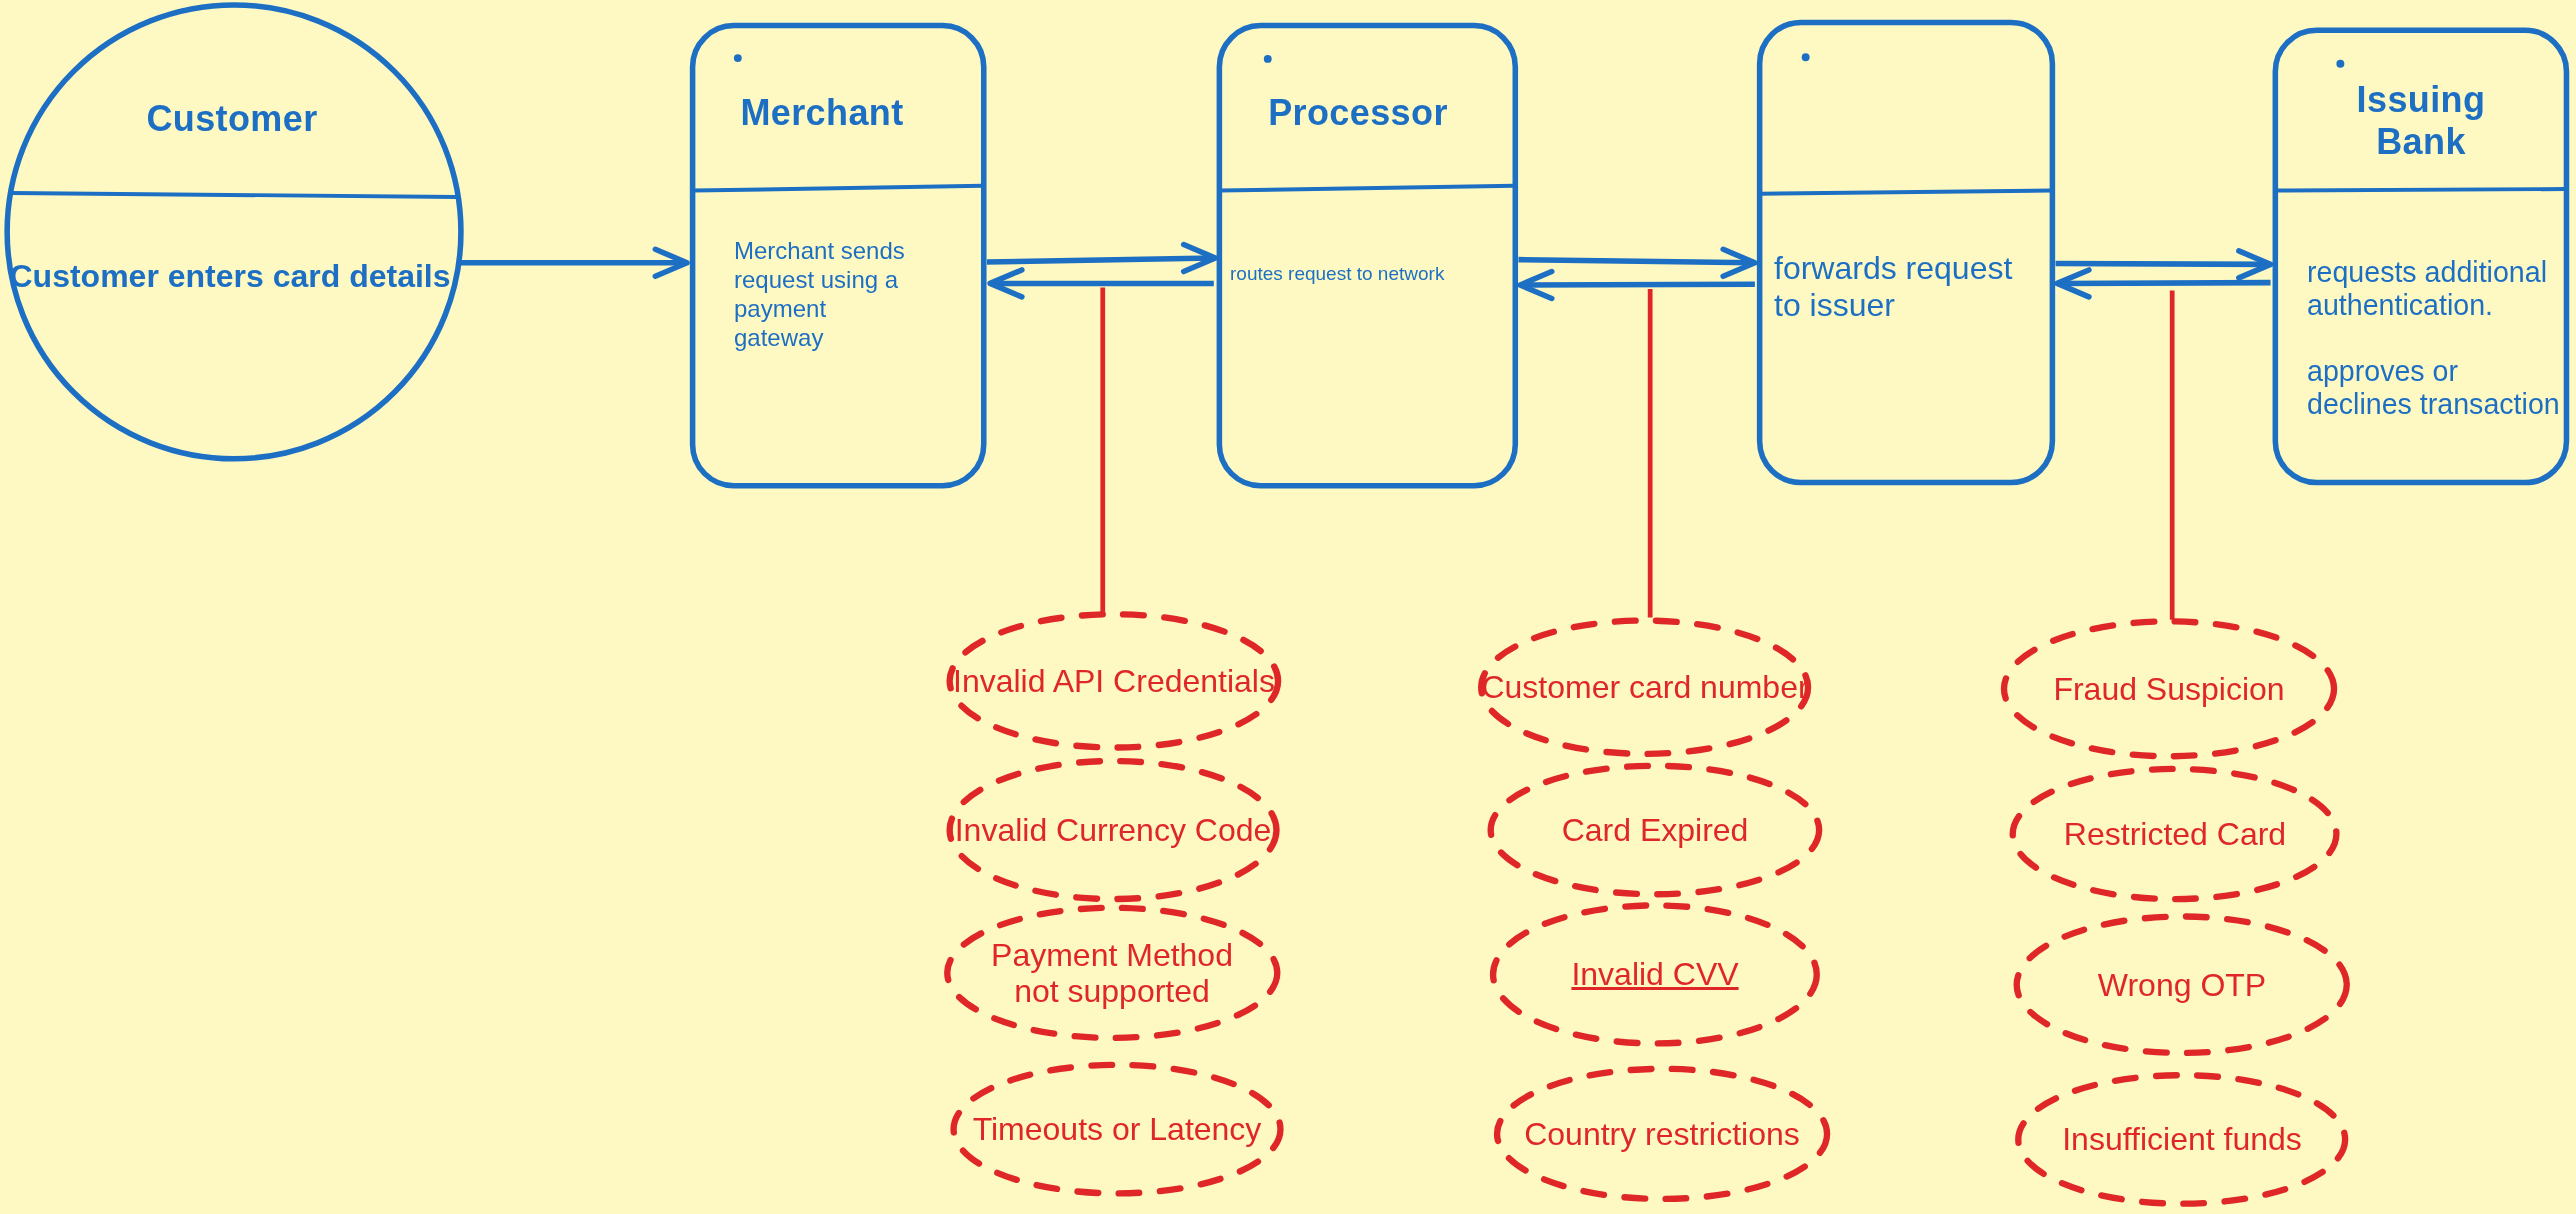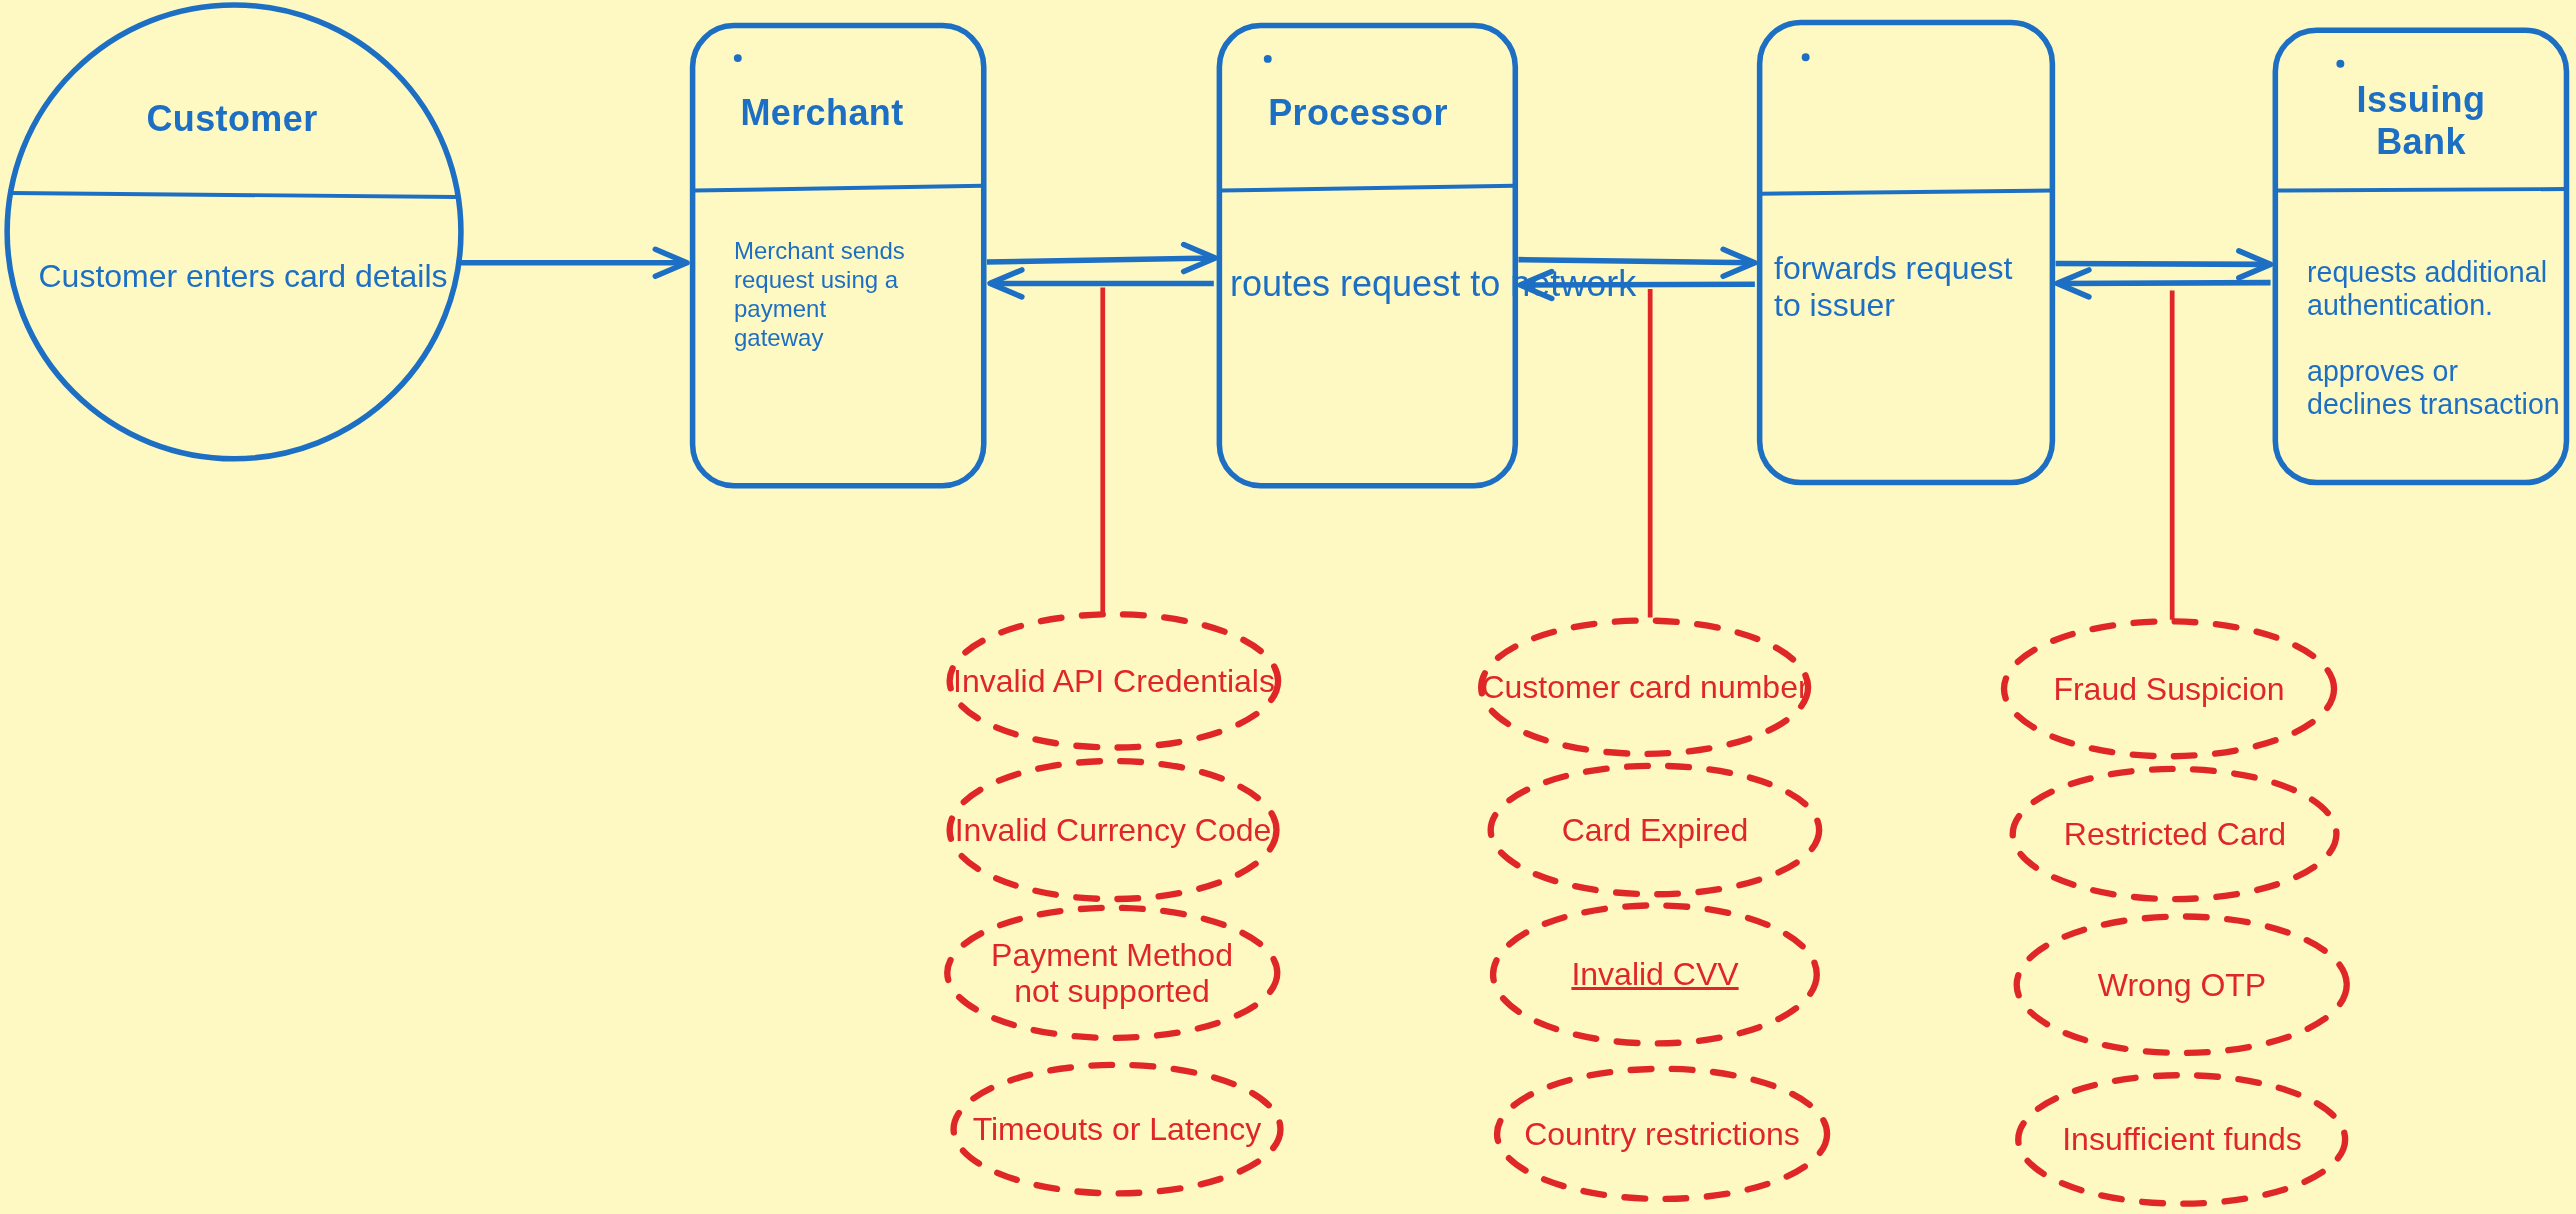--- a/index.html
+++ b/index.html
@@ -12,21 +12,21 @@
   .stroke-blue { stroke:var(--blue); fill:none; }
   .stroke-red  { stroke:var(--red);  fill:none; }
   .fill-blue   { fill:var(--blue); stroke:none; }
   .txt { position:absolute; white-space:pre-line; }
   .blue-txt { color:var(--blue); }
   .red-txt  { color:var(--red); }
   .node-title { font-size:36px; font-weight:600; letter-spacing:0.4px; }
   .centered { transform:translate(-50%,-50%); text-align:center; }
   .cn-title { font-size:35px; font-weight:600; line-height:45px; }
   .merchant-body { font-size:24px; line-height:29px; }
-  .processor-body { font-size:36px; }
+  .processor-body { font-size:19px; }
   .cn-body { font-size:32px; line-height:37px; }
   .issuing-body { font-size:28.6px; line-height:33px; }
   .customer-body { font-size:32px; }
   .err-label { font-size:32px; line-height:36px; }
 </style>
 </head>
 <body>
 
 <div id="canvas">
 
@@ -94,21 +94,21 @@
     <ellipse class="stroke-red" stroke-width="8" stroke-dasharray="26 26" stroke-linecap="round" cx="2086" cy="1228" rx="204" ry="87"></ellipse>
     <ellipse class="stroke-red" stroke-width="8" stroke-dasharray="26 26" stroke-linecap="round" cx="2095" cy="1429" rx="208" ry="82"></ellipse>
 
     <ellipse class="stroke-red" stroke-width="8" stroke-dasharray="26 26" stroke-linecap="round" cx="2734" cy="868" rx="208" ry="85"></ellipse>
     <ellipse class="stroke-red" stroke-width="8" stroke-dasharray="26 26" stroke-linecap="round" cx="2741" cy="1051" rx="204" ry="82"></ellipse>
     <ellipse class="stroke-red" stroke-width="8" stroke-dasharray="26 26" stroke-linecap="round" cx="2750" cy="1241" rx="208" ry="86"></ellipse>
     <ellipse class="stroke-red" stroke-width="8" stroke-dasharray="26 26" stroke-linecap="round" cx="2750" cy="1436" rx="206" ry="81"></ellipse>
   </svg>
 
   <div class="txt blue-txt node-title centered" style="left:232px; top:119px;">Customer</div>
-  <div class="txt blue-txt customer-body centered" style="left:243px; top:276px;">Customer enters card details</div>
+  <div class="txt blue-txt customer-body centered" style="left:230px; top:276px;font-weight:bold;">Customer enters card details</div>
 
   <div class="txt blue-txt node-title centered" style="left:822px; top:113px;">Merchant</div>
   <div class="txt blue-txt merchant-body" style="left:734px; top:236px;">Merchant sends
 request using a
 payment
 gateway</div>
 
   <div class="txt blue-txt node-title centered" style="left:1358px; top:113px;">Processor</div>
   <div class="txt blue-txt processor-body" style="left:1230px; top:263px;">routes request to network</div>
 

